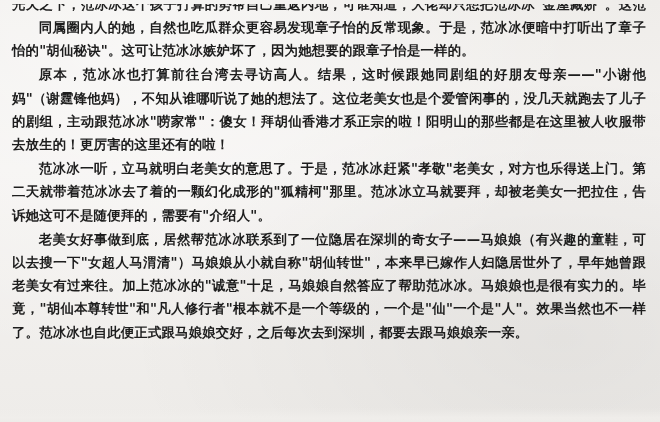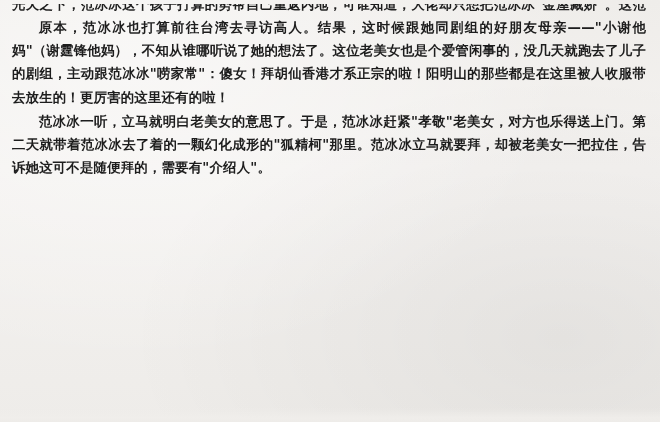--- a/index.html
+++ b/index.html
@@ -78,18 +78,22 @@
 </head>
 <body>
 
 <div id="page">
   <div class="doc">
 
     <div class="clip-top">
       <p class="para first">光天之下，范冰冰这个孩子打算的势帮自己重返内地，可谁知道，大佬却只想把范冰冰"金屋藏娇"。这范冰冰当然不肯了！她可是跟章子怡一样棒，野心勃勃想要力争"花王"宝座的。刚好在这时候，范冰冰看到了风头正盛的章子怡。</p>
     </div>
 
+    <p class="para">同属圈内人的她，自然也吃瓜群众更容易发现章子怡的反常现象。于是，范冰冰便暗中打听出了章子怡的"胡仙秘诀"。这可让范冰冰嫉妒坏了，因为她想要的跟章子怡是一样的。</p>
     <p class="para">原本，范冰冰也打算前往台湾去寻访高人。结果，这时候跟她同剧组的好朋友母亲——"小谢他妈"（谢霆锋他妈），不知从谁哪听说了她的想法了。这位老美女也是个爱管闲事的，没几天就跑去了儿子的剧组，主动跟范冰冰"唠家常"：傻女！拜胡仙香港才系正宗的啦！阳明山的那些都是在这里被人收服带去放生的！更厉害的这里还有的啦！</p>
     <p class="para">范冰冰一听，立马就明白老美女的意思了。于是，范冰冰赶紧"孝敬"老美女，对方也乐得送上门。第二天就带着范冰冰去了着的一颗幻化成形的"狐精柯"那里。范冰冰立马就要拜，却被老美女一把拉住，告诉她这可不是随便拜的，需要有"介绍人"。</p>
 
+    <div class="clip-bottom">
+      <p class="para">老美女好事做到底，居然帮范冰冰联系到了一位隐居在深圳的奇女子——马娘娘（有兴趣的童鞋，可以去搜一下"女超人马渭清"）马娘娘从小就自称"胡仙转世"，本来早已嫁作人妇隐居世外了，早年她曾跟老美女有过来往。加上范冰冰的"诚意"十足，马娘娘自然答应了帮助范冰冰。马娘娘也是很有实力的。毕竟，"胡仙本尊转世"和"凡人修行者"根本就不是一个等级的，一个是"仙"一个是"人"。效果当然也不一样了。范冰冰也自此便正式跟马娘娘交好，之后每次去到深圳，都要去跟马娘娘亲一亲。</p>
+    </div>
   </div>
   <div class="fade-bottom"></div>
 </div>
 
 </body></html>

